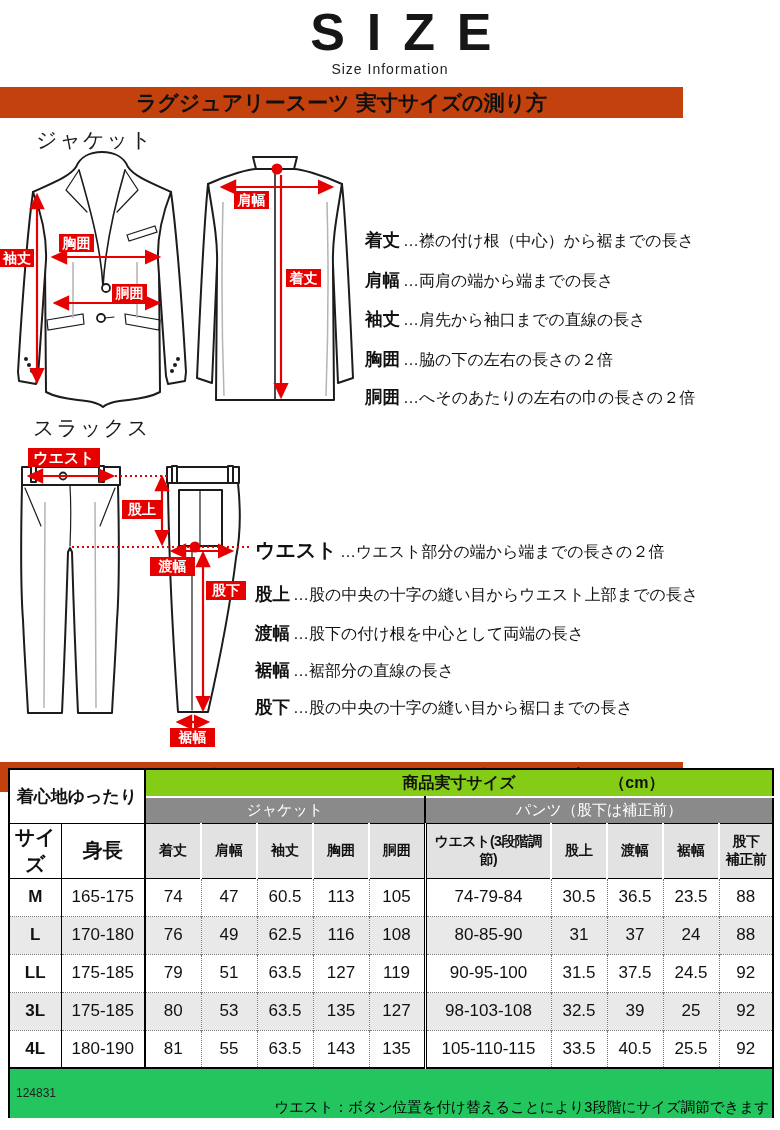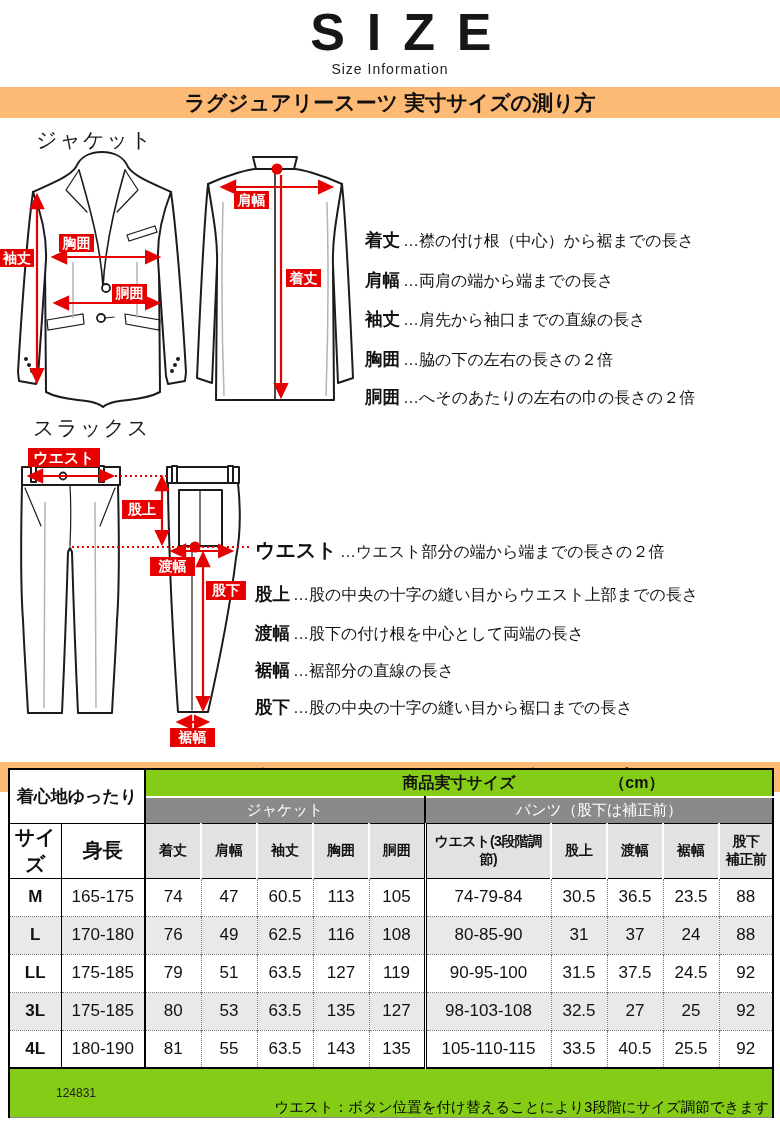--- a/index.html
+++ b/index.html
@@ -14,21 +14,21 @@
   .size-title{
     left:0;top:2px;width:780px;text-align:center;
     font-size:52px;font-weight:bold;letter-spacing:0.42em;padding-left:0.42em;
     color:#161616;
   }
   .size-sub{
     left:0;top:61px;width:780px;text-align:center;
     font-size:14px;letter-spacing:1px;color:#222;
   }
   .banner{
-    left:0;width:780px;height:31px;line-height:31px;background:#fdba74;
+    left:0;width:683px;height:31px;line-height:31px;background:#c2410c;
     text-align:center;font-weight:bold;font-size:21px;color:#101010;
   }
   .banner1{top:87px;}
   .banner2{top:762px;height:30px;line-height:30px;font-size:20px;}
 
   
   .sec-heading{font-size:21px;font-weight:500;color:#1a1a1a;letter-spacing:2px;}
 
   
   .def-row{position:absolute;white-space:nowrap;display:flex;align-items:baseline;}
@@ -77,21 +77,21 @@
   .bl-black2{border-left:2px solid #000;}
   .bl-double{border-left:3px double #000;}
   .bl-white2{border-left:2px solid #fff;}
   .bl-dot{border-left:1px dotted #777;}
   tr.data{height:38px;}
   tr.data td{font-size:17px;border-top:1px dotted #777;background:#fff;}
   tr.data.first td{border-top:1px solid #000;}
   tr.data.alt td{background:#e9e9e9;}
   tr.data td.size{font-weight:bold;}
   tr.foot{height:24px;}
-  tr.foot td{border-top:2px solid #000;background:#84cc16;padding-left:40px;}
+  tr.foot td{border-top:2px solid #000;background:#22c55e;}
   .foot-inner{display:flex;justify-content:space-between;align-items:center;padding:0 3px 0 6px;}
   .item-code{font-size:12px;color:#222;}
   .foot-note{font-size:14.5px;color:#000;margin-top:29px;}
 </style>
 </head>
 <body>
 
 <div class="abs size-title">SIZE</div>
 <div class="abs size-sub">Size Information</div>
 <div class="abs banner banner1">ラグジュアリースーツ 実寸サイズの測り方</div>
@@ -364,21 +364,21 @@
   <tr class="data alt">
     <td class="size">3L</td>
     <td class="bl-black">175-185</td>
     <td class="bl-black2">80</td>
     <td class="bl-dot">53</td>
     <td class="bl-dot">63.5</td>
     <td class="bl-dot">135</td>
     <td class="bl-dot">127</td>
     <td class="bl-double">98-103-108</td>
     <td class="bl-dot">32.5</td>
-    <td class="bl-dot">27</td>
+    <td class="bl-dot">39</td>
     <td class="bl-dot">25</td>
     <td class="bl-dot">92</td>
   </tr>
   <tr class="data">
     <td class="size">4L</td>
     <td class="bl-black">180-190</td>
     <td class="bl-black2">81</td>
     <td class="bl-dot">55</td>
     <td class="bl-dot">63.5</td>
     <td class="bl-dot">143</td>

